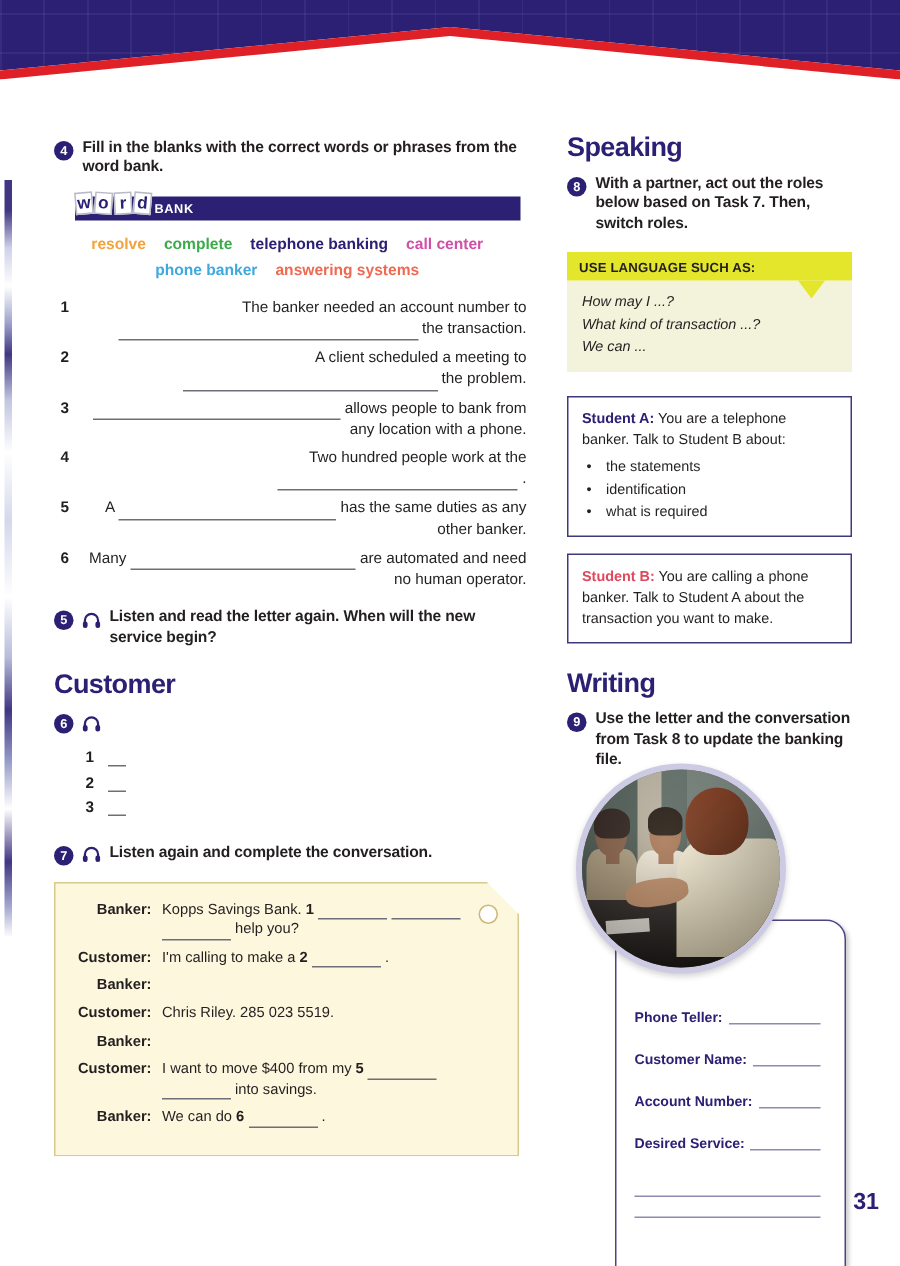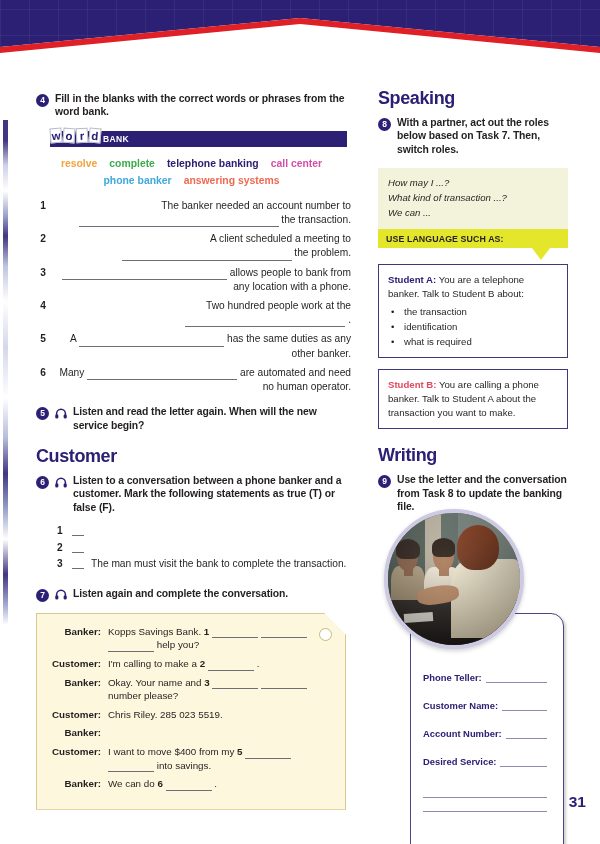--- a/index.html
+++ b/index.html
@@ -427,36 +427,34 @@
 
   <div class="task" style="margin-top:7px;">
     <div class="num-badge">6</div>
     <div class="hp-icon">
       <svg width="12" height="11" viewBox="0 0 12 11">
         <path d="M1.6 7.2V5.6a4.4 4.4 0 0 1 8.8 0v1.6" fill="none" stroke="#2b2074" stroke-width="1.5"></path>
         <rect x="0.2" y="6.3" width="3.2" height="4.3" rx="1.5" fill="#2b2074"></rect>
         <rect x="8.6" y="6.3" width="3.2" height="4.3" rx="1.5" fill="#2b2074"></rect>
       </svg>
     </div>
-    <div class="task-text">Listen to a conversation between a phone banker and a customer. Mark the following statements as true (T) or false (F).</div>
   </div>
 
   <div id="tf-list">
       <div class="tf-item">
         <div class="tf-n">1</div>
         <div class="tf-blank"></div>
       </div>
       <div class="tf-item">
         <div class="tf-n">2</div>
         <div class="tf-blank"></div>
       </div>
       <div class="tf-item">
         <div class="tf-n">3</div>
         <div class="tf-blank"></div>
-        <div>The man must visit the bank to complete the transaction.</div>
       </div>
     </div>
 
   <div class="task" style="margin-top:14px;">
     <div class="num-badge">7</div>
     <div class="hp-icon">
       <svg width="12" height="11" viewBox="0 0 12 11">
         <path d="M1.6 7.2V5.6a4.4 4.4 0 0 1 8.8 0v1.6" fill="none" stroke="#2b2074" stroke-width="1.5"></path>
         <rect x="0.2" y="6.3" width="3.2" height="4.3" rx="1.5" fill="#2b2074"></rect>
         <rect x="8.6" y="6.3" width="3.2" height="4.3" rx="1.5" fill="#2b2074"></rect>
@@ -471,21 +469,20 @@
         <div class="dlg-row">
           <div class="dlg-who">Banker:</div>
           <div class="dlg-line">Kopps Savings Bank. <b>1</b> <span class="blank" style="width:46px"></span> <span class="blank" style="width:46px"></span> <span class="blank" style="width:46px"></span> help you?</div>
         </div>
         <div class="dlg-row">
           <div class="dlg-who">Customer:</div>
           <div class="dlg-line">I'm calling to make a <b>2</b> <span class="blank" style="width:46px"></span> .</div>
         </div>
         <div class="dlg-row">
           <div class="dlg-who">Banker:</div>
-          <div class="dlg-line">Okay. Your name and <b>3</b> <span class="blank" style="width:46px"></span> <span class="blank" style="width:46px"></span> number please?</div>
         </div>
         <div class="dlg-row">
           <div class="dlg-who">Customer:</div>
           <div class="dlg-line">Chris Riley. 285 023 5519.</div>
         </div>
         <div class="dlg-row">
           <div class="dlg-who">Banker:</div>
         </div>
         <div class="dlg-row">
           <div class="dlg-who">Customer:</div>
@@ -503,38 +500,38 @@
 <div id="right-col">
 
   <div class="section-head">Speaking</div>
 
   <div class="task" style="margin-top:7px;">
     <div class="num-badge">8</div>
     <div class="task-text">With a partner, act out the roles below based on Task 7. Then, switch roles.</div>
   </div>
 
   <div id="use-lang">
+    <div id="use-lang-head">
+      <span>USE LANGUAGE SUCH AS:</span>
+      <div id="use-lang-tail"></div>
+    </div>
     <div id="use-lang-body">
         <div>How may I ...?</div>
         <div>What kind of transaction ...?</div>
         <div>We can ...</div>
       </div>
-    <div id="use-lang-head">
-      <span>USE LANGUAGE SUCH AS:</span>
-      <div id="use-lang-tail"></div>
-    </div>
   </div>
 
   <div class="student-box" id="student-a-box">
     <span class="std-a-label">Student A:</span>
     <span>You are a telephone banker. Talk to Student B about:</span>
     <div class="bullets" id="student-a-bullets">
         <div class="bullet-row">
           <div class="bullet-dot">•</div>
-          <div>the transaction</div>
+          <div>the statements</div>
         </div>
         <div class="bullet-row">
           <div class="bullet-dot">•</div>
           <div>identification</div>
         </div>
         <div class="bullet-row">
           <div class="bullet-dot">•</div>
           <div>what is required</div>
         </div>
       </div>

